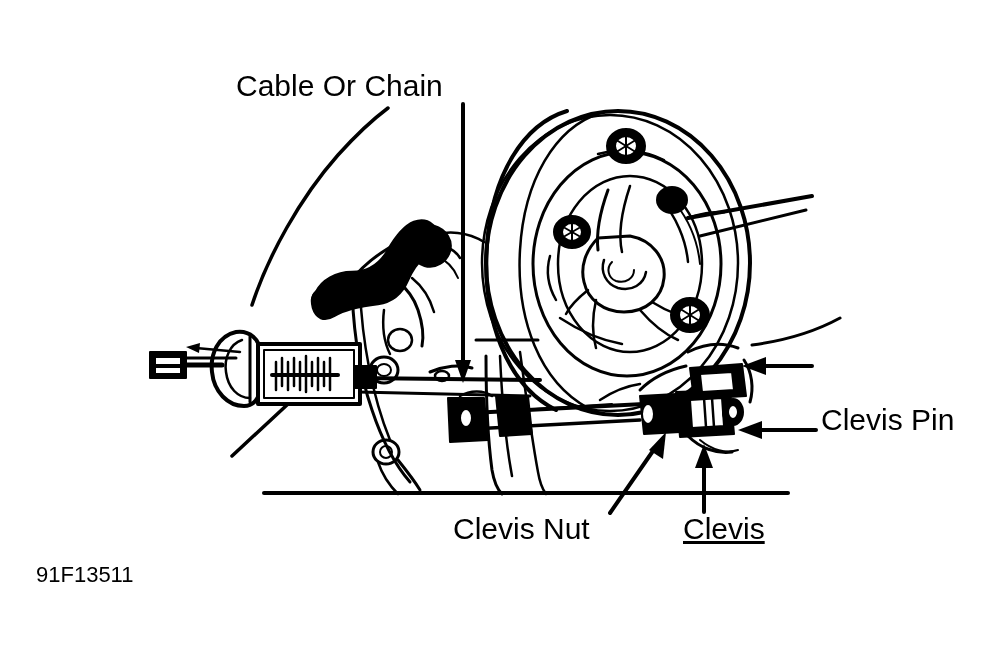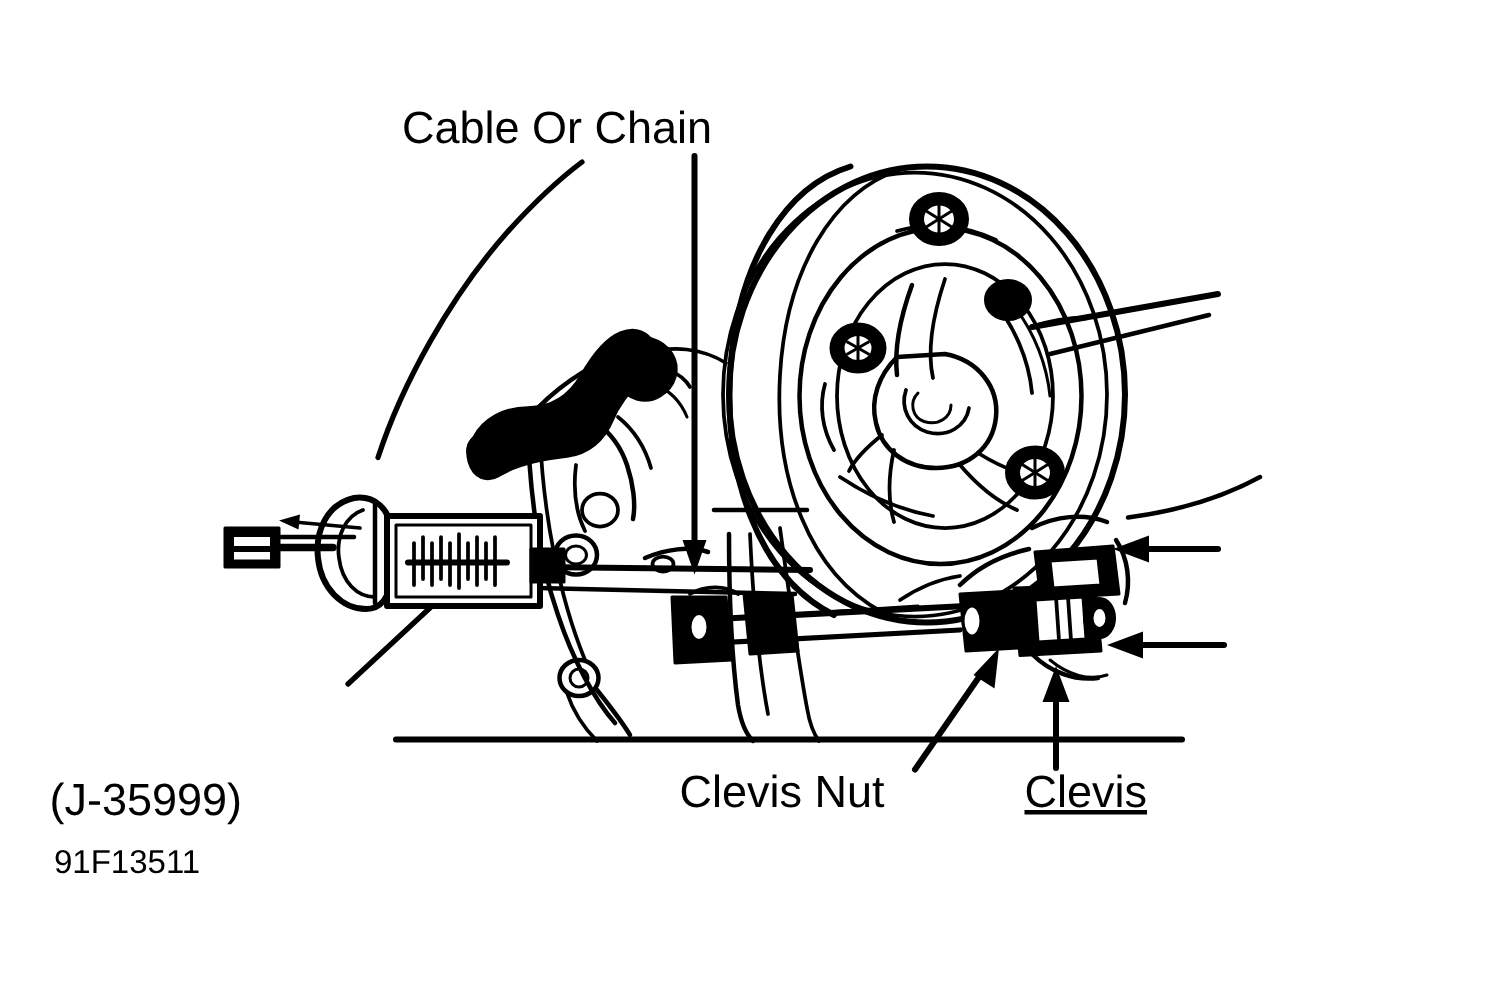--- a/index.html
+++ b/index.html
@@ -28,21 +28,21 @@
     display: block;
   }
   .lbl {
     position: absolute;
     font-family: "Liberation Sans", sans-serif;
     color: #000000;
     white-space: pre;
     line-height: 1.06;
     letter-spacing: 0px;
   }
-  .lbl-cable      { left: 236px; top: 70px;  font-size: 30px; margin-left: 32px; }
+  .lbl-cable      { left: 236px; top: 70px;  font-size: 30px; }
   .lbl-lever      { left: 817px; top: 316px; font-size: 30px; }
   .lbl-clevispin  { left: 821px; top: 404px; font-size: 30px; }
   .lbl-clevisnut  { left: 453px; top: 513px; font-size: 30px; }
   .lbl-clevis     { left: 683px; top: 513px; font-size: 30px; text-decoration: underline; }
   .lbl-spring     { left: 33px;  top: 454px; font-size: 30px; }
   .lbl-figid      { left: 36px;  top: 563px; font-size: 22px; }
   .lbl-spring span { display: block; }
 </style>
 </head>
 <body>
@@ -300,24 +300,24 @@
         <line x1="196" y1="348" x2="240" y2="352" stroke-width="2.5"></line>
         <polygon points="186,347 200,343 199,353" fill="#000000" stroke="none"></polygon>
       </g>
 
     </g>
   </svg>
 
   <div class="lbl lbl-cable">Cable Or Chain</div>
 
 
+  <div class="lbl lbl-clevispin">Clevis Pin</div>
 
   <div class="lbl lbl-clevisnut">Clevis Nut</div>
 
   <div class="lbl lbl-clevis">Clevis</div>
 
   <div class="lbl lbl-spring">
-    <span>(J-35999)</span>
   </div>
 
   <div class="lbl lbl-figid">91F13511</div>
 
 </div>
 
 </body></html>

